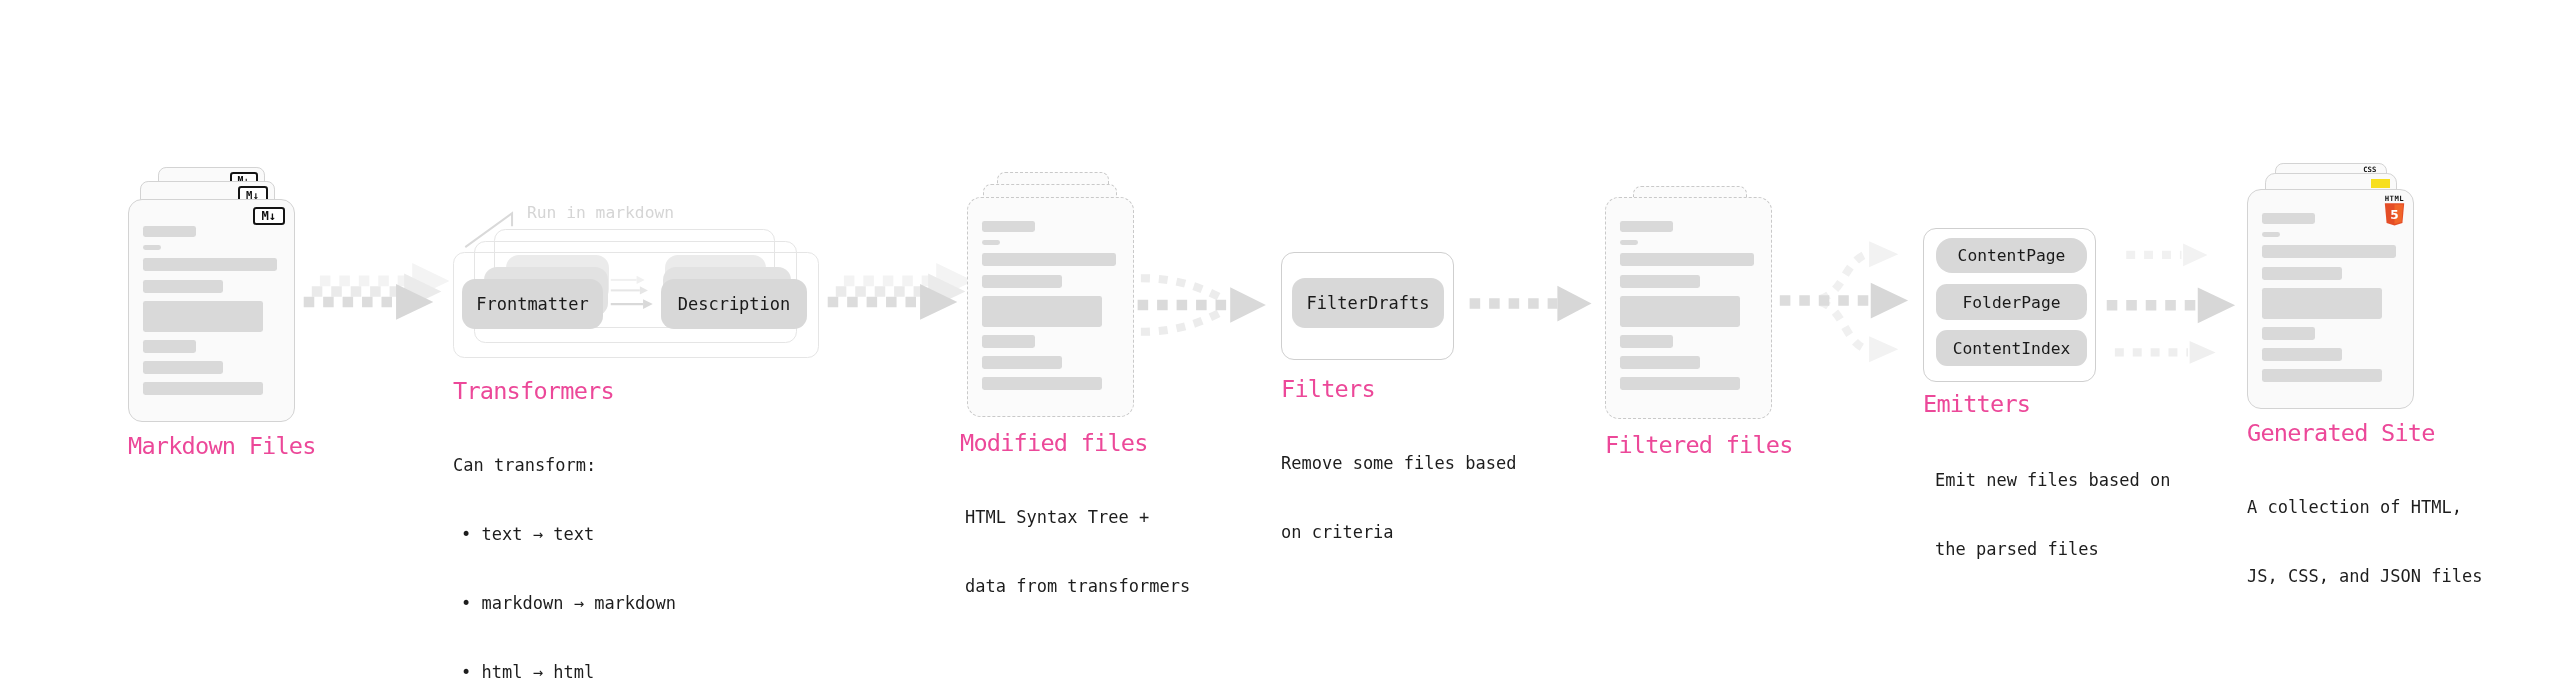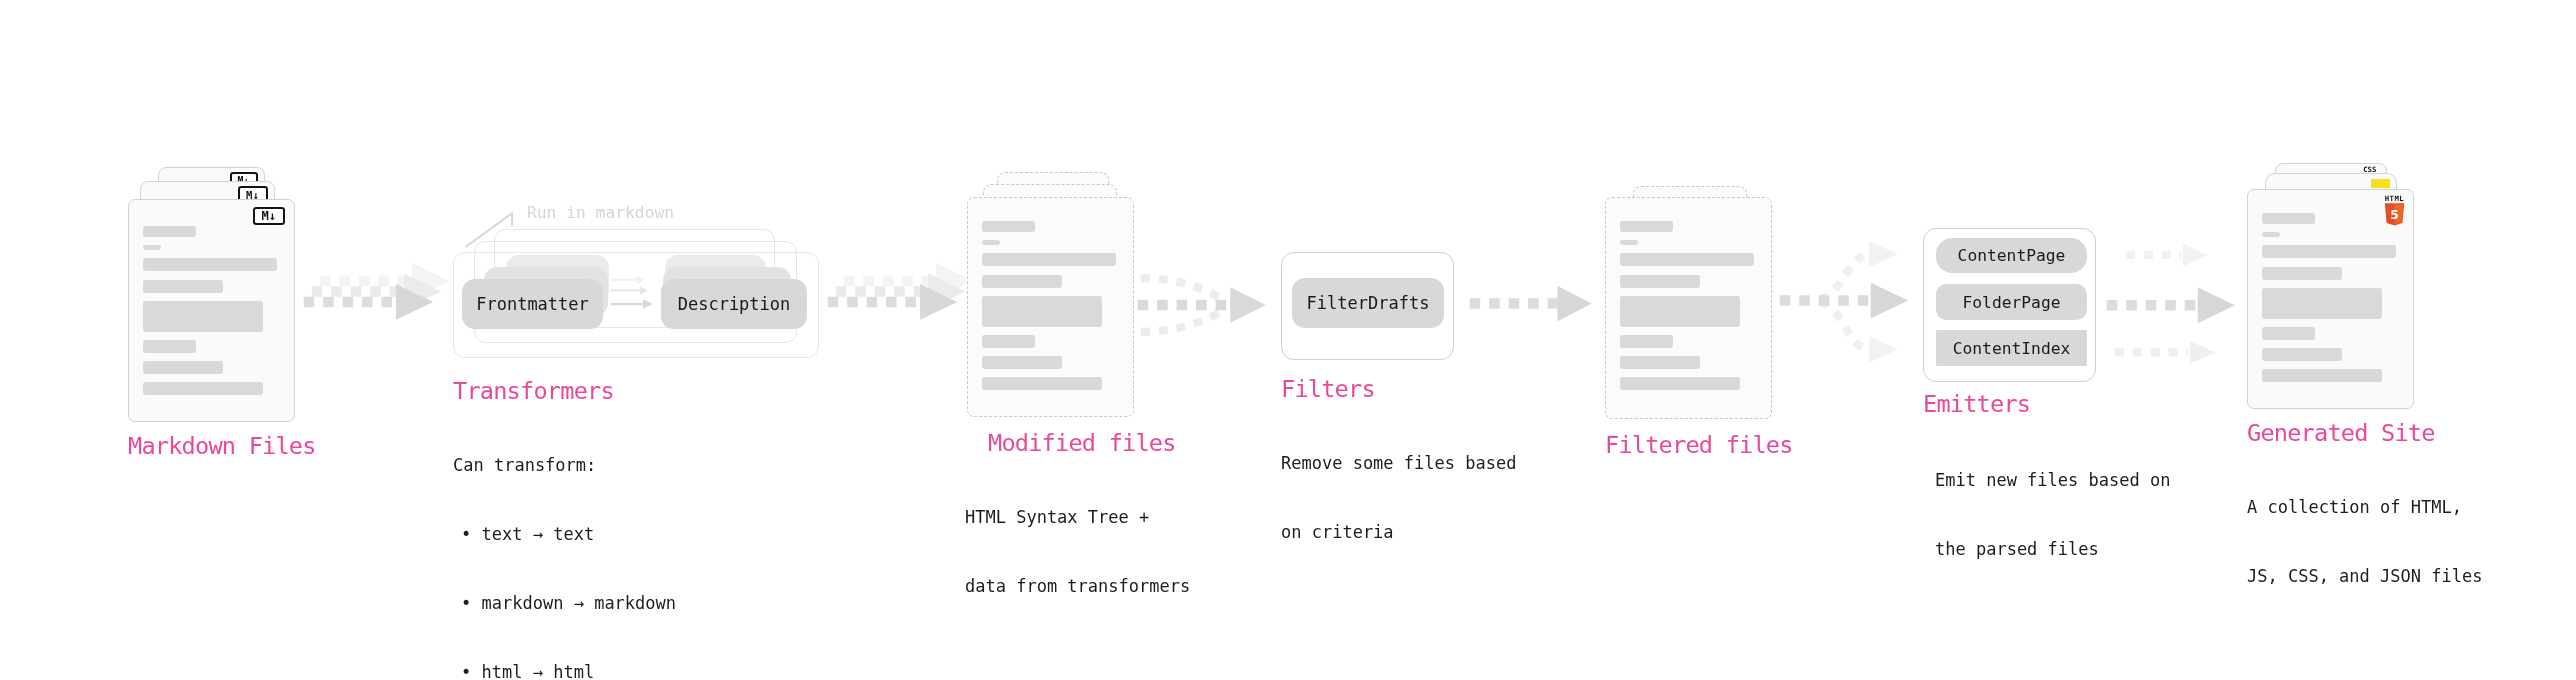--- a/index.html
+++ b/index.html
@@ -1,20 +1,20 @@
 <!DOCTYPE html>
 <html style="font-size:13px"><head>
 <meta charset="utf-8">
 <style>
   * { margin:0; padding:0; box-sizing:border-box; }
   html,body { width:2576px; height:681px; background:#ffffff; overflow:hidden;
     font-family:"DejaVu Sans Mono","Liberation Mono",monospace; }
   .stage-root { position:absolute; left:0; top:0; width:2576px; height:681px; }
 
-  .card { position:absolute; background:#fafafa; border:1.6px solid #d3d3d3; border-radius:7px; }
+  .card { position:absolute; background:#fafafa; border:1.6px solid #d3d3d3; border-radius:14px; }
   .card.dashed { border:1.6px dashed #c9c9c9; background:#fbfbfb; }
   .tabcard { border-radius:8.1px; }
 
   .bars { position:absolute; left:14px; top:23px; display:flex; flex-direction:column; gap:8.1px; }
   .bar { background:#d9d9d9; border-radius:2.4px; }
   .bar:nth-child(1){width:53px;height:11.4px}
   .bar:nth-child(2){width:18px;height:4.9px}
   .bar:nth-child(3){width:134px;height:13px}
   .bar:nth-child(4){width:80px;height:13px}
   .bar:nth-child(5){width:120px;height:31px}
@@ -147,21 +147,21 @@
         <div class="bar"></div>
           <div class="bar"></div>
           <div class="bar"></div>
           <div class="bar"></div>
         <div class="bar"></div>
           <div class="bar"></div>
           <div class="bar"></div>
           <div class="bar"></div>
       </div>
     </div>
-    <div class="title" style="left:988px;top:429px;">Modified files</div>
+    <div class="title" style="left:960px;top:429px;">Modified files</div>
     <div class="desc" style="left:965px;top:460px;">
       <div>HTML Syntax Tree +</div>
       <div>data from transformers</div>
     </div>
   </div>
 
   <svg style="left:1136px;top:265px;" width="138" height="80" viewBox="0 0 170 98">
     <path d="M 6,16 C 55,16 85,30 108,42" class="dashcurve"></path>
     <path d="M 6,82 C 55,82 85,68 108,56" class="dashcurve"></path>
     <line x1="2" y1="49" x2="114" y2="49" class="dashline-mid"></line>
@@ -206,21 +206,21 @@
     <path d="M 52,84 C 80,92 82,132 108,142" class="dashcurve-lt"></path>
     <polygon points="112,126 112,158 148,142" fill="#f2f2f2"></polygon>
     <line x1="2" y1="82" x2="112" y2="82" class="dashline-main"></line>
     <polygon points="114,60 114,104 160,82" fill="#d7d7d7"></polygon>
   </svg>
 
   <div>
     <div class="panel" style="left:1923px;top:228px;width:173px;height:154px;"></div>
     <div class="pill" style="left:1936px;top:238px;width:151px;height:35px;border-radius:16px;font-size:16.3px;">ContentPage</div>
     <div class="pill" style="left:1936px;top:284px;width:151px;height:36px;border-radius:10.6px;font-size:16.3px;">FolderPage</div>
-    <div class="pill" style="left:1936px;top:330px;width:151px;height:36px;border-radius:1px;font-size:16.3px;">ContentIndex</div>
+    <div class="pill" style="left:1936px;top:330px;width:151px;height:36px;border-radius:11px;font-size:16.3px;">ContentIndex</div>
     <div class="title" style="left:1923px;top:390px;">Emitters</div>
     <div class="desc" style="left:1923px;top:423px;margin-left:12px;">
       <div>Emit new files based on</div>
       <div>the parsed files</div>
     </div>
   </div>
 
   <svg style="left:2105px;top:237px;" width="140" height="130" viewBox="0 0 172 160">
     <line x1="26" y1="22" x2="94" y2="22" stroke="#f1f1f1" stroke-width="10" stroke-dasharray="11 11"></line>
     <polygon points="96,8 96,36 126,22" fill="#f2f2f2"></polygon>

